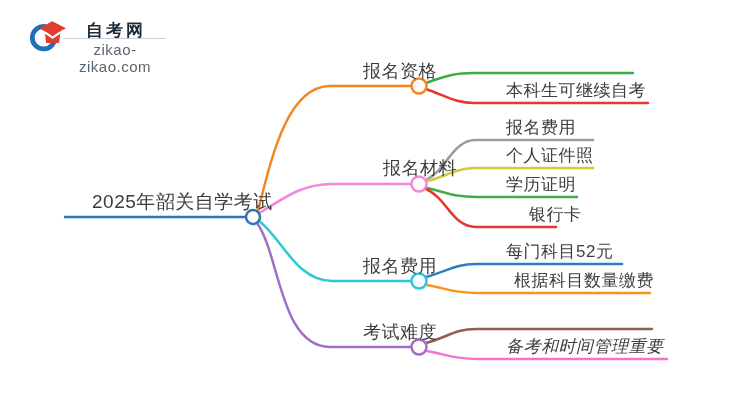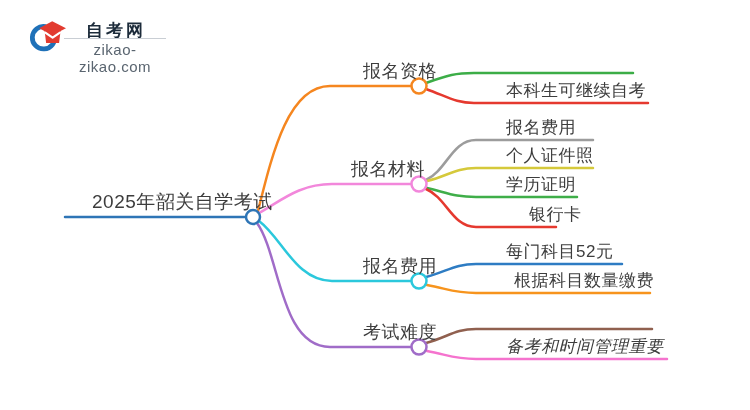--- a/index.html
+++ b/index.html
@@ -75,21 +75,21 @@
       </svg>
     </span>
     <div class="logo-title">自考网</div>
     <div class="logo-divider"></div>
     <div class="logo-url">zikao-zikao.com</div>
   </div>
 
   <div class="label root-label" style="left:92px;top:191px;">2025年韶关自学考试</div>
 
   <div class="label branch-label" style="left:343px;top:61px;">报名资格</div>
-  <div class="label branch-label" style="left:331px;top:159px;">报名材料</div>
+  <div class="label branch-label" style="left:363px;top:159px;font-family:Liberation Mono, monospace;">报名材料</div>
   <div class="label branch-label" style="left:343px;top:256px;text-align:center;">报名费用</div>
   <div class="label branch-label" style="left:343px;top:322px;">考试难度</div>
 
   <div class="label leaf-label" style="left:506px;top:81px;">本科生可继续自考</div>
 
   <div class="label leaf-label" style="left:506px;top:118px;">报名费用</div>
   <div class="label leaf-label" style="left:506px;top:146px;">个人证件照</div>
   <div class="label leaf-label" style="left:506px;top:175px;">学历证明</div>
   <div class="label leaf-label" style="left:529px;top:205px;">银行卡</div>
 

